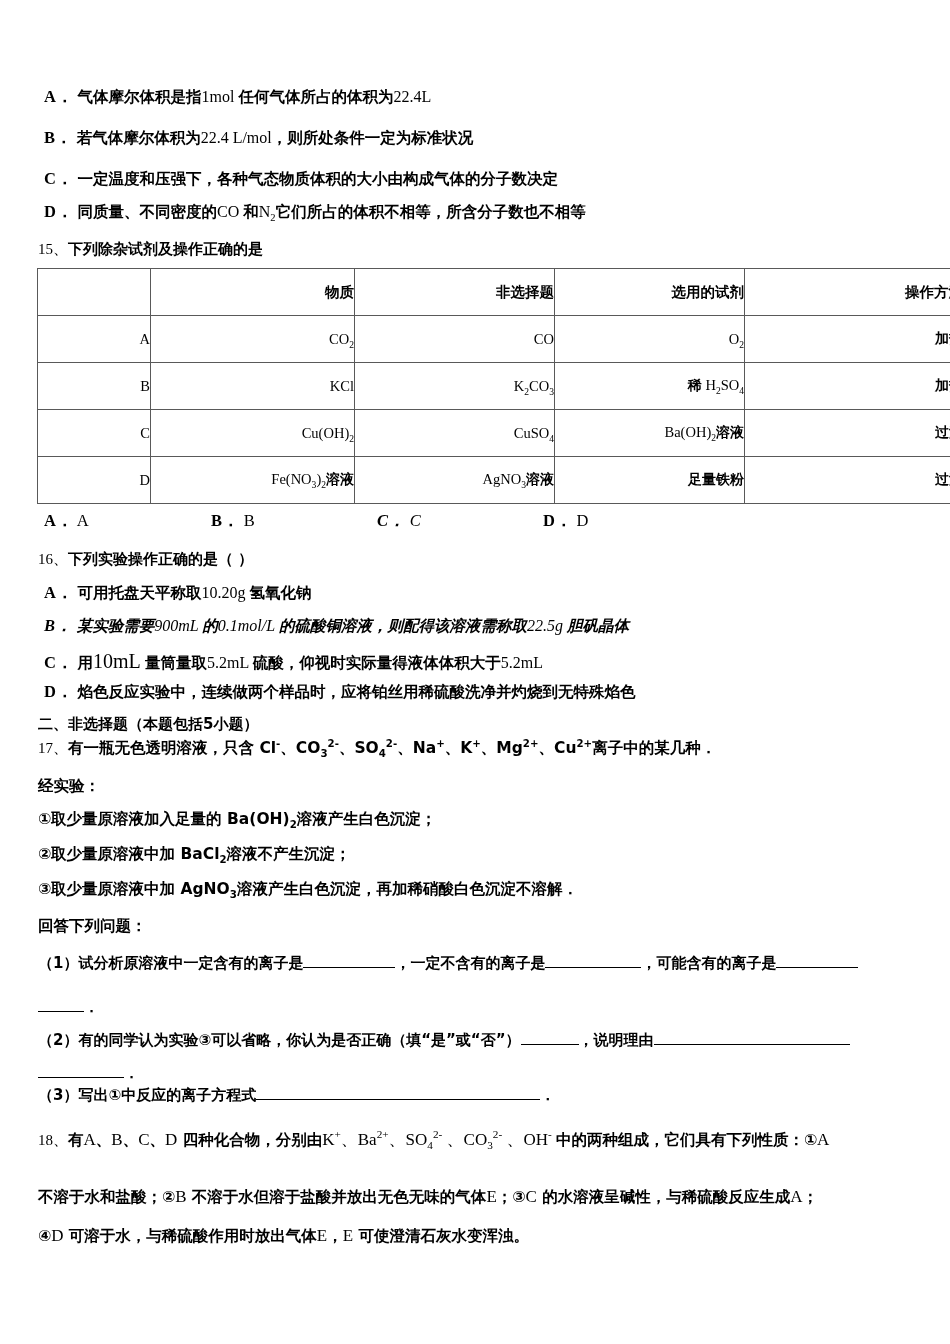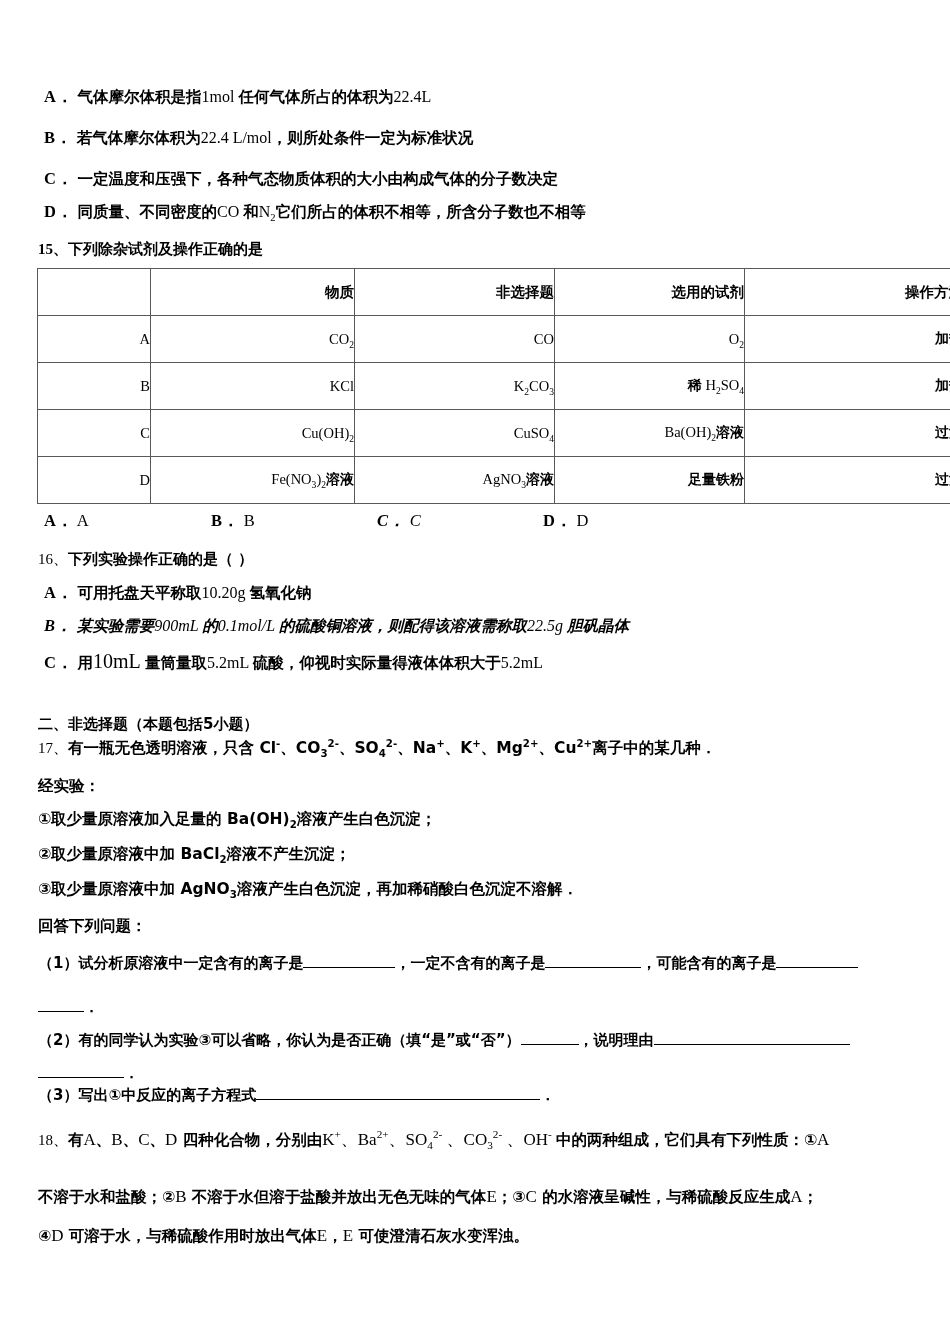--- a/index.html
+++ b/index.html
@@ -139,21 +139,21 @@
     <span class="lbl">C．</span>
     <span class="cn" style="font-size:15.5px;">一定温度和压强下，各种气态物质体积的大小由构成气体的分子数决定</span>
   </div>
 
   <div class="line opt" style="left:44px; top:204px;">
     <span class="lbl">D．</span>
     <span class="cn" style="font-size:15.5px;">同质量、不同密度的</span><span class="plainserif" style="font-size:16px;">CO </span><span class="cn" style="font-size:15.5px;">和</span><span class="plainserif" style="font-size:16px;">N<sub>2</sub></span><span class="cn" style="font-size:15.5px;">它们所占的体积不相等，所含分子数也不相等</span>
   </div>
 
   <div class="line qnum" style="left:38px; top:241px;">
-    <span class="plainserif" style="font-size:15px;font-weight:bold;">15、</span><span class="cn" style="font-size:15px;">下列除杂试剂及操作正确的是</span>
+    <span class="plainserif" style="font-size:15px;">15、</span><span class="cn" style="font-size:15px;">下列除杂试剂及操作正确的是</span>
   </div>
 
   <table class="tbl">
     <tbody>
         <tr>
       <td class="c0"></td>
       <td class="c1 hdr">物质</td>
       <td class="c2 hdr">非选择题</td>
       <td class="c3 hdr">选用的试剂</td>
       <td class="c4 hdr">操作方法</td>
@@ -218,20 +218,24 @@
   <div class="line opt" style="left:44px; top:618px;font-style:italic;">
     <span class="lbl">B．</span>
     <span class="cn" style="font-size:15.5px;">某实验需要</span><span class="plainserif" style="font-size:16px;">900mL </span><span class="cn" style="font-size:15.5px;">的</span><span class="plainserif" style="font-size:16px;">0.1mol/L </span><span class="cn" style="font-size:15.5px;">的硫酸铜溶液，则配得该溶液需称取</span><span class="plainserif" style="font-size:16px;">22.5g </span><span class="cn" style="font-size:15.5px;">胆矾晶体</span>
   </div>
 
   <div class="line opt" style="left:44px; top:651px;">
     <span class="lbl">C．</span>
     <span class="cn" style="font-size:15.5px;">用</span><span class="plainserif" style="font-size:20px;">10mL </span><span class="cn" style="font-size:15.5px;">量筒量取</span><span class="plainserif" style="font-size:16px;">5.2mL </span><span class="cn" style="font-size:15.5px;">硫酸，仰视时实际量得液体体积大于</span><span class="plainserif" style="font-size:16px;">5.2mL</span>
   </div>
 
+  <div class="line opt" style="left:44px; top:684px;">
+    <span class="lbl">D．</span>
+    <span class="cn" style="font-size:15.5px;">焰色反应实验中，连续做两个样品时，应将铂丝用稀硫酸洗净并灼烧到无特殊焰色</span>
+  </div>
 
   <div class="line" style="left:38px; top:716px;">
     <span class="cn" style="font-size:15px;">二、非选择题（本题包括5小题）</span>
   </div>
 
   <div class="line q17line" style="left:38px; top:741px;">
     <span class="plainserif" style="font-size:15px; font-weight:normal;">17、</span><span>有一瓶无色透明溶液，只含</span><span>
       Cl<sup>-</sup>、CO<sub>3</sub><sup>2-</sup>、SO<sub>4</sub><sup>2-</sup>、Na<sup>+</sup>、K<sup>+</sup>、Mg<sup>2+</sup>、Cu<sup>2+</sup></span><span>离子中的某几种．</span>
   </div>
 

